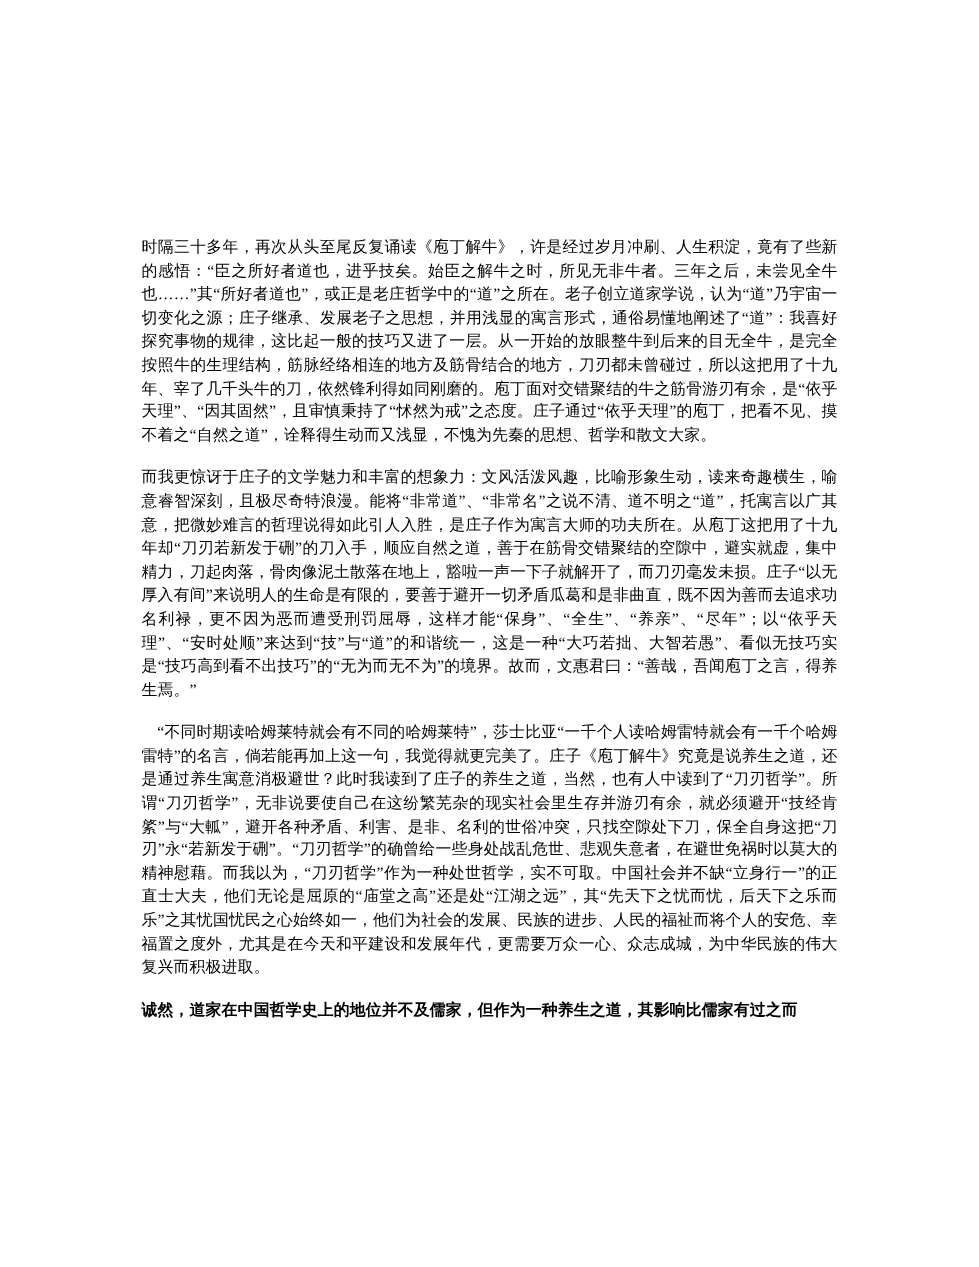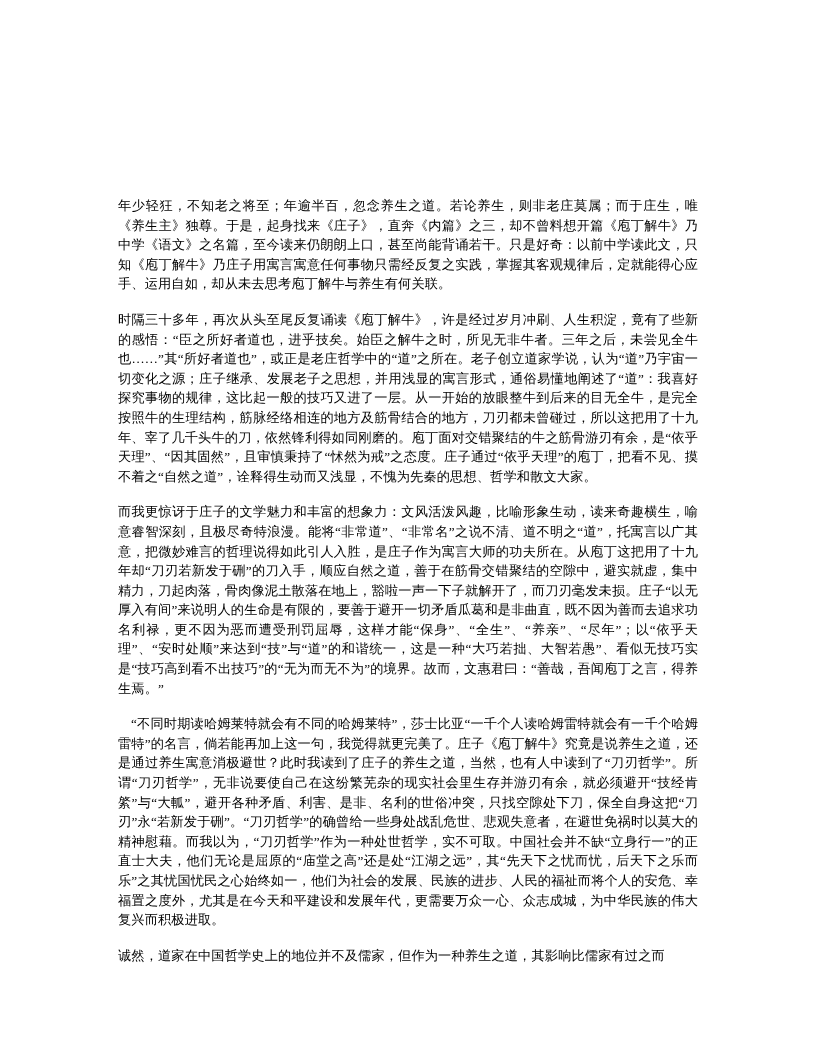--- a/index.html
+++ b/index.html
@@ -31,26 +31,26 @@
     text-align: justify;
     text-justify: inter-ideograph;
     letter-spacing: 0.15px;
     word-break: break-all;
   }
   p.indent {
     text-indent: 13px;
   }
   p.last {
     margin-bottom: 13px;
+    font-weight: bold;
   }
 </style>
 </head>
 <body>
 
 <div class="page">
   <div class="doc-body">
-    <p class="para">年少轻狂，不知老之将至；年逾半百，忽念养生之道。若论养生，则非老庄莫属；而于庄生，唯《养生主》独尊。于是，起身找来《庄子》，直奔《内篇》之三，却不曾料想开篇《庖丁解牛》乃中学《语文》之名篇，至今读来仍朗朗上口，甚至尚能背诵若干。只是好奇：以前中学读此文，只知《庖丁解牛》乃庄子用寓言寓意任何事物只需经反复之实践，掌握其客观规律后，定就能得心应手、运用自如，却从未去思考庖丁解牛与养生有何关联。</p>
     <p class="para">时隔三十多年，再次从头至尾反复诵读《庖丁解牛》，许是经过岁月冲刷、人生积淀，竟有了些新的感悟：“臣之所好者道也，进乎技矣。始臣之解牛之时，所见无非牛者。三年之后，未尝见全牛也……”其“所好者道也”，或正是老庄哲学中的“道”之所在。老子创立道家学说，认为“道”乃宇宙一切变化之源；庄子继承、发展老子之思想，并用浅显的寓言形式，通俗易懂地阐述了“道”：我喜好探究事物的规律，这比起一般的技巧又进了一层。从一开始的放眼整牛到后来的目无全牛，是完全按照牛的生理结构，筋脉经络相连的地方及筋骨结合的地方，刀刃都未曾碰过，所以这把用了十九年、宰了几千头牛的刀，依然锋利得如同刚磨的。庖丁面对交错聚结的牛之筋骨游刃有余，是“依乎天理”、“因其固然”，且审慎秉持了“怵然为戒”之态度。庄子通过“依乎天理”的庖丁，把看不见、摸不着之“自然之道”，诠释得生动而又浅显，不愧为先秦的思想、哲学和散文大家。</p>
     <p class="para">而我更惊讶于庄子的文学魅力和丰富的想象力：文风活泼风趣，比喻形象生动，读来奇趣横生，喻意睿智深刻，且极尽奇特浪漫。能将“非常道”、“非常名”之说不清、道不明之“道”，托寓言以广其意，把微妙难言的哲理说得如此引人入胜，是庄子作为寓言大师的功夫所在。从庖丁这把用了十九年却“刀刃若新发于硎”的刀入手，顺应自然之道，善于在筋骨交错聚结的空隙中，避实就虚，集中精力，刀起肉落，骨肉像泥土散落在地上，豁啦一声一下子就解开了，而刀刃毫发未损。庄子“以无厚入有间”来说明人的生命是有限的，要善于避开一切矛盾瓜葛和是非曲直，既不因为善而去追求功名利禄，更不因为恶而遭受刑罚屈辱，这样才能“保身”、“全生”、“养亲”、“尽年”；以“依乎天理”、“安时处顺”来达到“技”与“道”的和谐统一，这是一种“大巧若拙、大智若愚”、看似无技巧实是“技巧高到看不出技巧”的“无为而无不为”的境界。故而，文惠君曰：“善哉，吾闻庖丁之言，得养生焉。”</p>
     <p class="para indent">“不同时期读哈姆莱特就会有不同的哈姆莱特”，莎士比亚“一千个人读哈姆雷特就会有一千个哈姆雷特”的名言，倘若能再加上这一句，我觉得就更完美了。庄子《庖丁解牛》究竟是说养生之道，还是通过养生寓意消极避世？此时我读到了庄子的养生之道，当然，也有人中读到了“刀刃哲学”。所谓“刀刃哲学”，无非说要使自己在这纷繁芜杂的现实社会里生存并游刃有余，就必须避开“技经肯綮”与“大軱”，避开各种矛盾、利害、是非、名利的世俗冲突，只找空隙处下刀，保全自身这把“刀刃”永“若新发于硎”。“刀刃哲学”的确曾给一些身处战乱危世、悲观失意者，在避世免祸时以莫大的精神慰藉。而我以为，“刀刃哲学”作为一种处世哲学，实不可取。中国社会并不缺“立身行一”的正直士大夫，他们无论是屈原的“庙堂之高”还是处“江湖之远”，其“先天下之忧而忧，后天下之乐而乐”之其忧国忧民之心始终如一，他们为社会的发展、民族的进步、人民的福祉而将个人的安危、幸福置之度外，尤其是在今天和平建设和发展年代，更需要万众一心、众志成城，为中华民族的伟大复兴而积极进取。</p>
     <p class="para last">诚然，道家在中国哲学史上的地位并不及儒家，但作为一种养生之道，其影响比儒家有过之而</p>
   </div>
 </div>
 
 </body></html>

